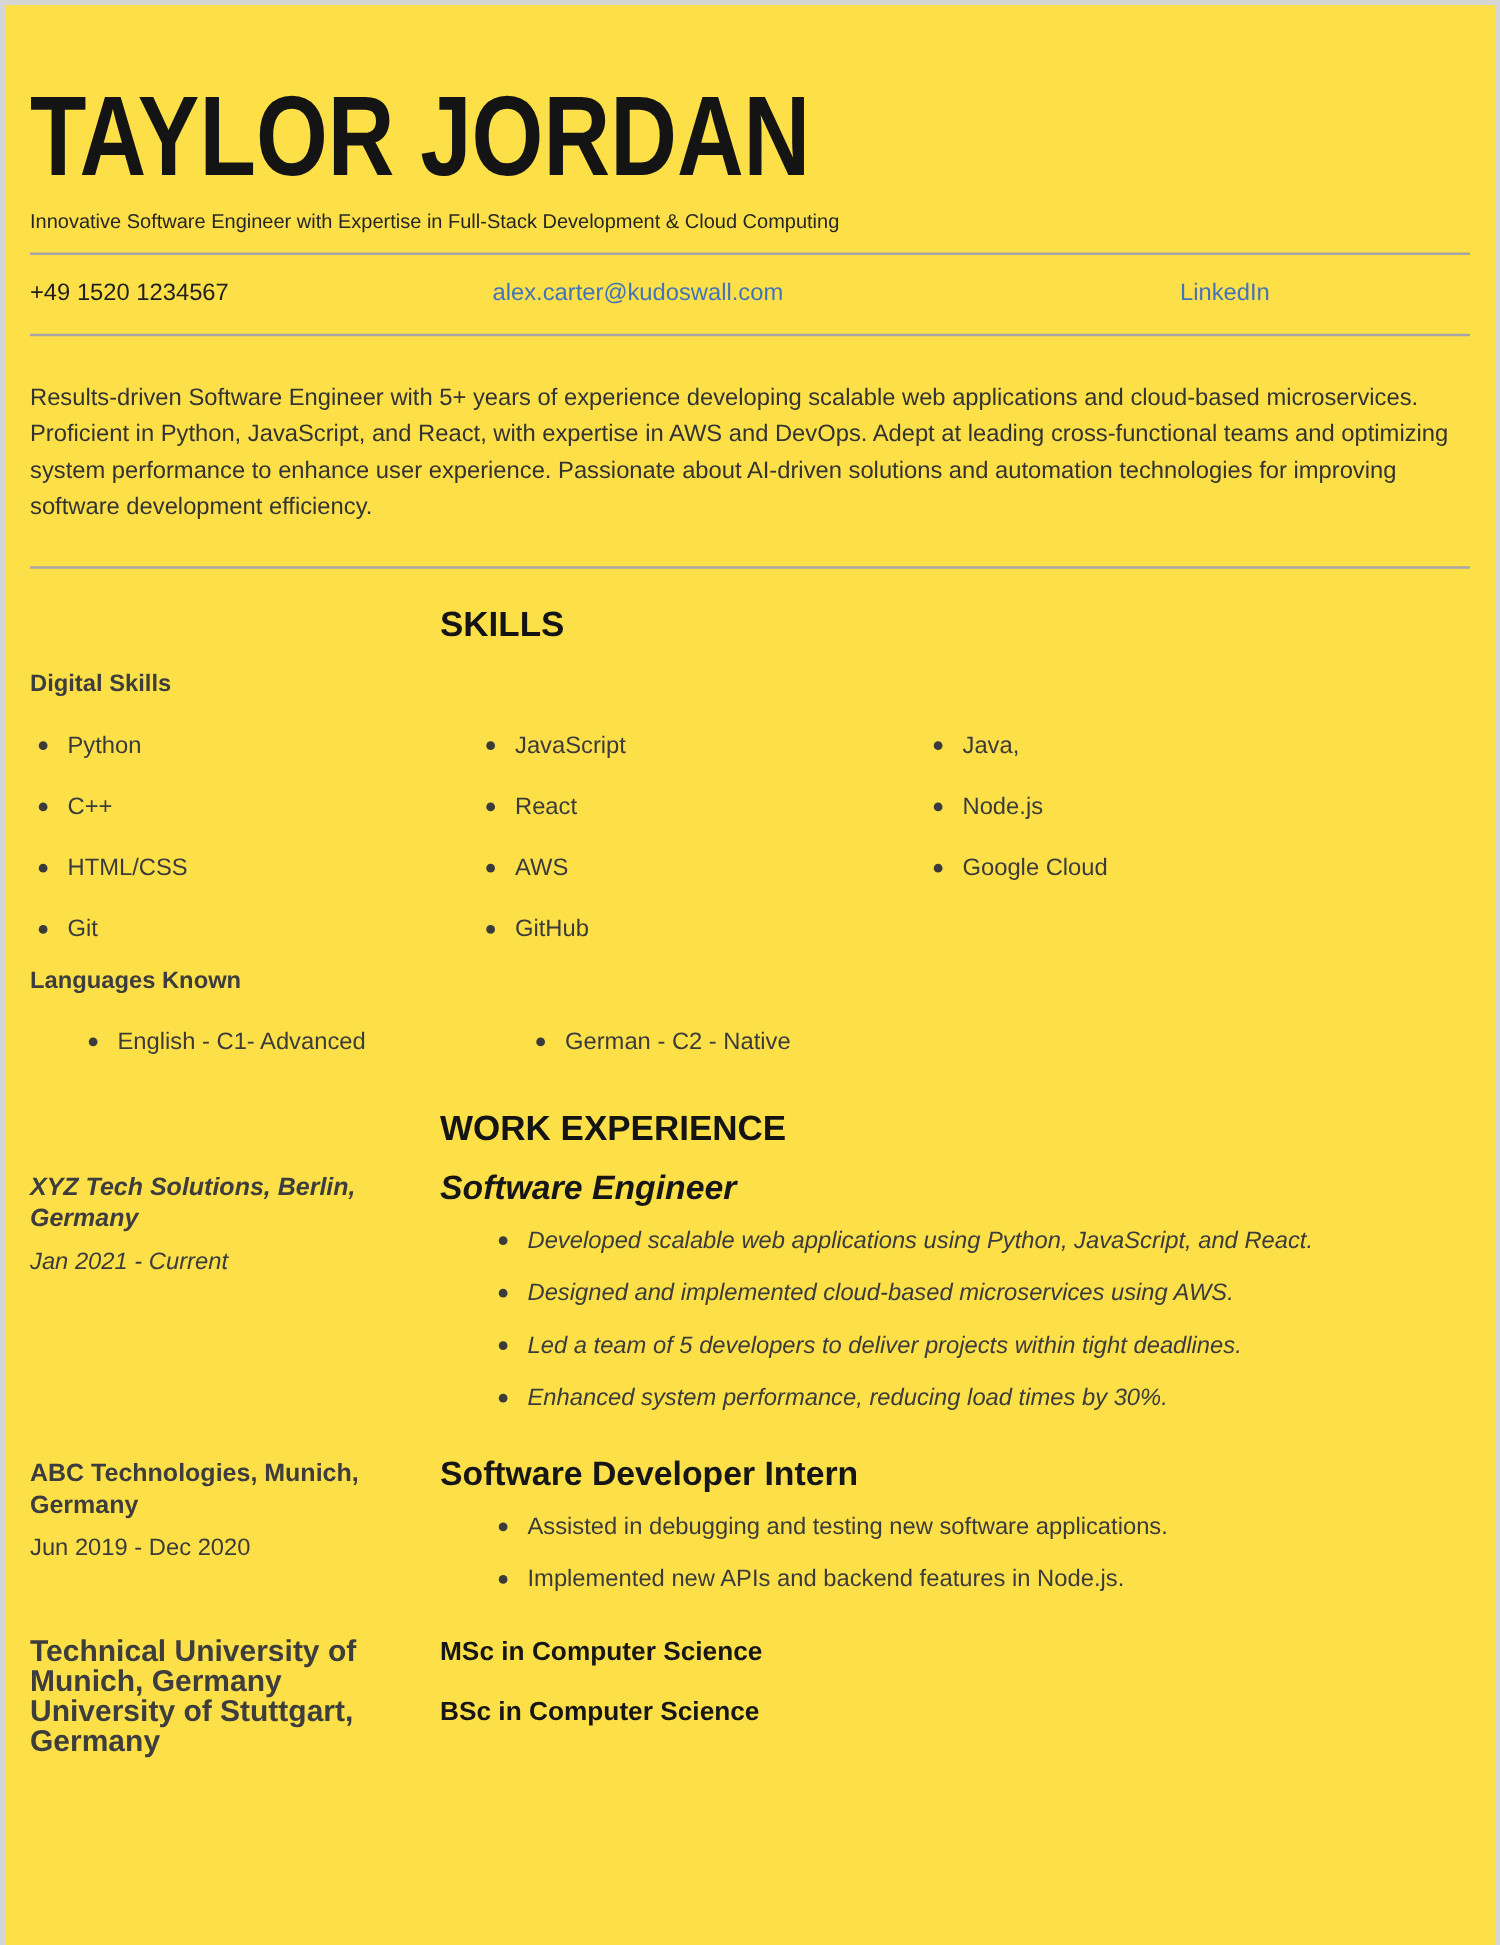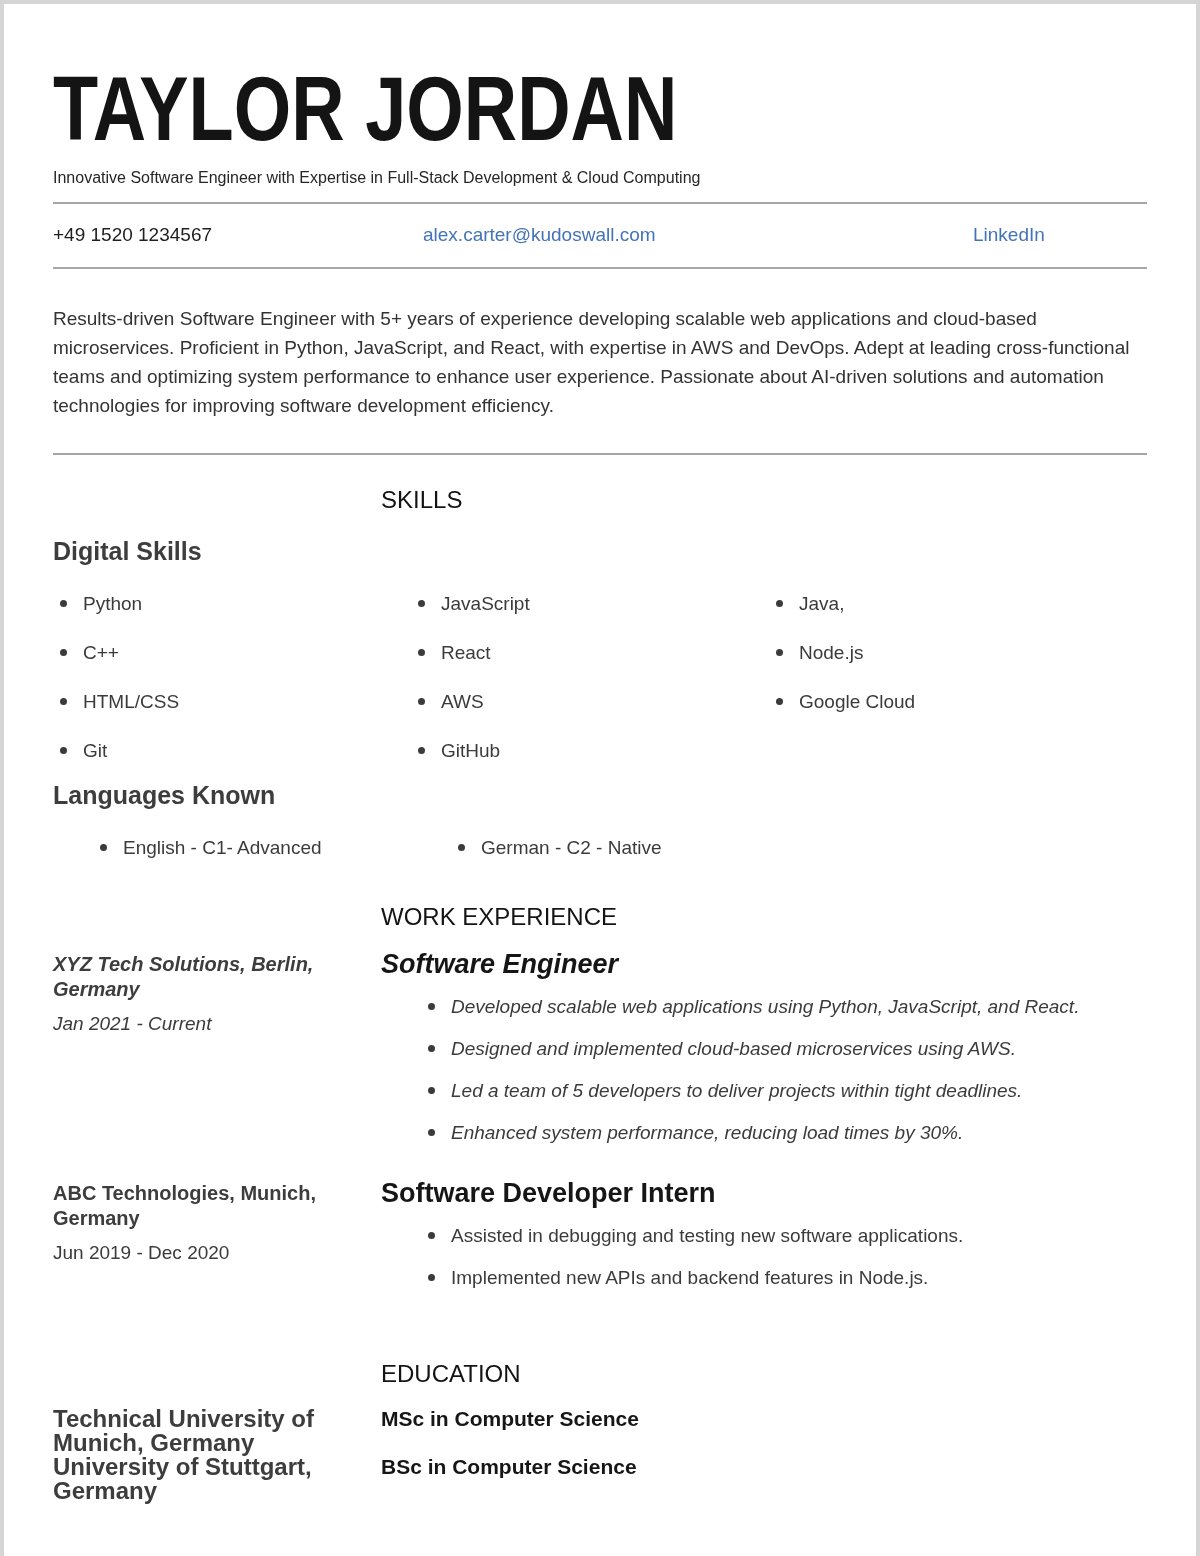--- a/index.html
+++ b/index.html
@@ -1,24 +1,24 @@
 <!DOCTYPE html>
 <html><head>
 <meta charset="utf-8">
 <style>
   html, body { margin: 0; padding: 0; background: #d8d8d8; }
   .page {
     box-sizing: border-box;
     width: 1200px;
     height: 1556px;
     margin: 0 auto;
-    background: #ffffff;
+    background: #fde047;
     border: 4px solid #d5d5d5;
     border-bottom: none;
-    padding: 0 49px;
+    padding: 0 20px;
     overflow: hidden;
     font-family: "Liberation Sans", sans-serif;
     color: #3b3b3b;
   }
 
   
   .name {
     margin: 64px 0 0 0;
     font-size: 84px;
     line-height: 88px;
@@ -54,32 +54,32 @@
   .summary {
     margin: 35px 0 33px 0;
     font-size: 19px;
     line-height: 29px;
     color: #333333;
   }
 
   
   .section-h {
     margin: 0;
-    font-size: 24px;
+    font-size: 28px;
     line-height: 28px;
-    font-weight: normal;
+    font-weight: bold;
     color: #141414;
   }
   .col-offset { margin-left: 328px; }
   .skills-h { margin-top: 31px; }
 
   
   .sub-h {
     margin: 23px 0 0 0;
-    font-size: 25px;
+    font-size: 19px;
     font-weight: bold;
     color: #3d3d3d;
   }
   .grid3 {
     display: grid;
     grid-template-columns: 358px 358px 1fr;
   }
   ul.plain, .grid3 ul {
     list-style: none;
     margin: 0;
@@ -309,21 +309,20 @@
             <li class="bullet-li">
               <span class="dot"></span>
               <span>Implemented new APIs and backend features in Node.js.</span>
             </li>
           </ul>
       </div>
     </div>
   </section>
 
   <section>
-    <h2 class="section-h col-offset edu-h">EDUCATION</h2>
 
     <div class="edu-rows">
       <div class="edu-row">
         <div class="school">Technical University of Munich, Germany</div>
         <div class="degree">MSc in Computer Science</div>
       </div>
       <div class="edu-row">
         <div class="school">University of Stuttgart, Germany</div>
         <div class="degree">BSc in Computer Science</div>
       </div>

